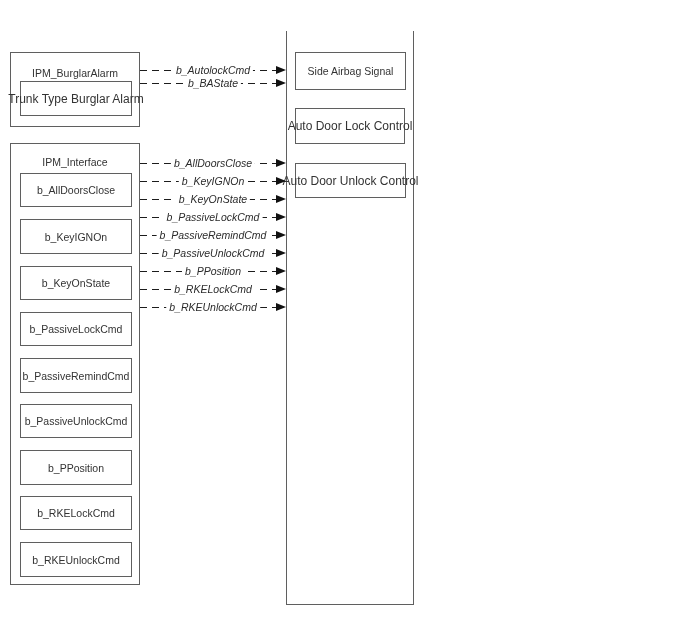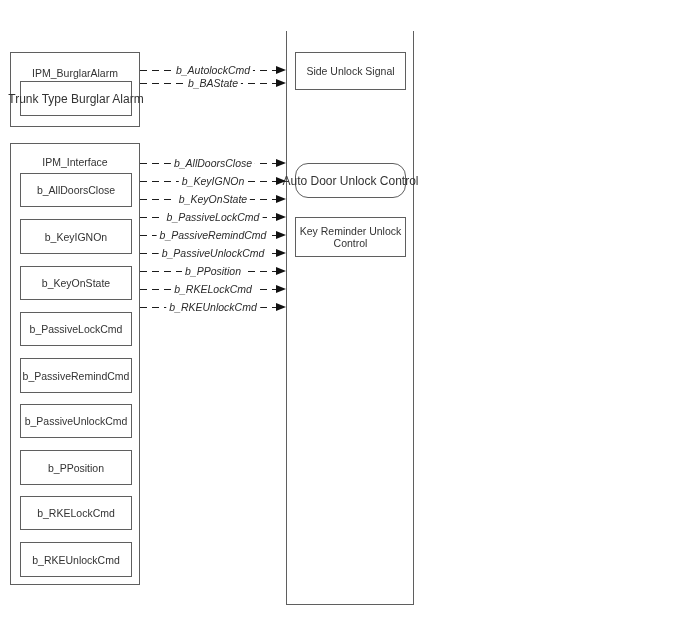--- a/index.html
+++ b/index.html
@@ -65,21 +65,21 @@
     left: 286px; top: 31px;
     width: 128px; height: 574px;
     border-left: 1px solid #5f5f5f;
     border-right: 1px solid #5f5f5f;
     border-bottom: 1px solid #5f5f5f;
     box-sizing: border-box;
     background: #ffffff;
   }
   .rc-n0 { left: 8px; top: 21px;  width: 111px; height: 38px; }
   .rc-n1 { left: 8px; top: 77px;  width: 110px; height: 36px; }
-  .rc-n2 { left: 8px; top: 132px; width: 111px; height: 35px; border-radius: 13px; }
+  .rc-n2 { left: 8px; top: 132px; width: 111px; height: 35px; }
   .rc-n3 { left: 8px; top: 186px; width: 111px; height: 40px; }
 
   
   .arrow {
     position: absolute;
     left: 140px;
     width: 146px;
     height: 13px;
     font-style: italic;
   }
@@ -158,28 +158,28 @@
     <div class="node if-n7">
       <span>b_RKELockCmd</span>
     </div>
     <div class="node if-n8">
       <span>b_RKEUnlockCmd</span>
     </div>
   </div>
 
   <div class="right-container">
     <div class="node rc-n0">
-      <span>Side Unlock Signal</span>
+      <span>Side Airbag Signal</span>
+    </div>
+    <div class="node tight rc-n1">
+      <span>Auto Door Lock Control</span>
     </div>
     <div class="node tight rc-n2">
       <span>Auto Door Unlock Control</span>
     </div>
-    <div class="node rc-n3">
-      <span>Key Reminder Unlock Control</span>
-    </div>
   </div>
 
   <div class="arrow ar0">
     <div class="line"></div>
     <div class="head"></div>
     <div class="lbl">b_AutolockCmd</div>
   </div>
   <div class="arrow ar1">
     <div class="line"></div>
     <div class="head"></div>

